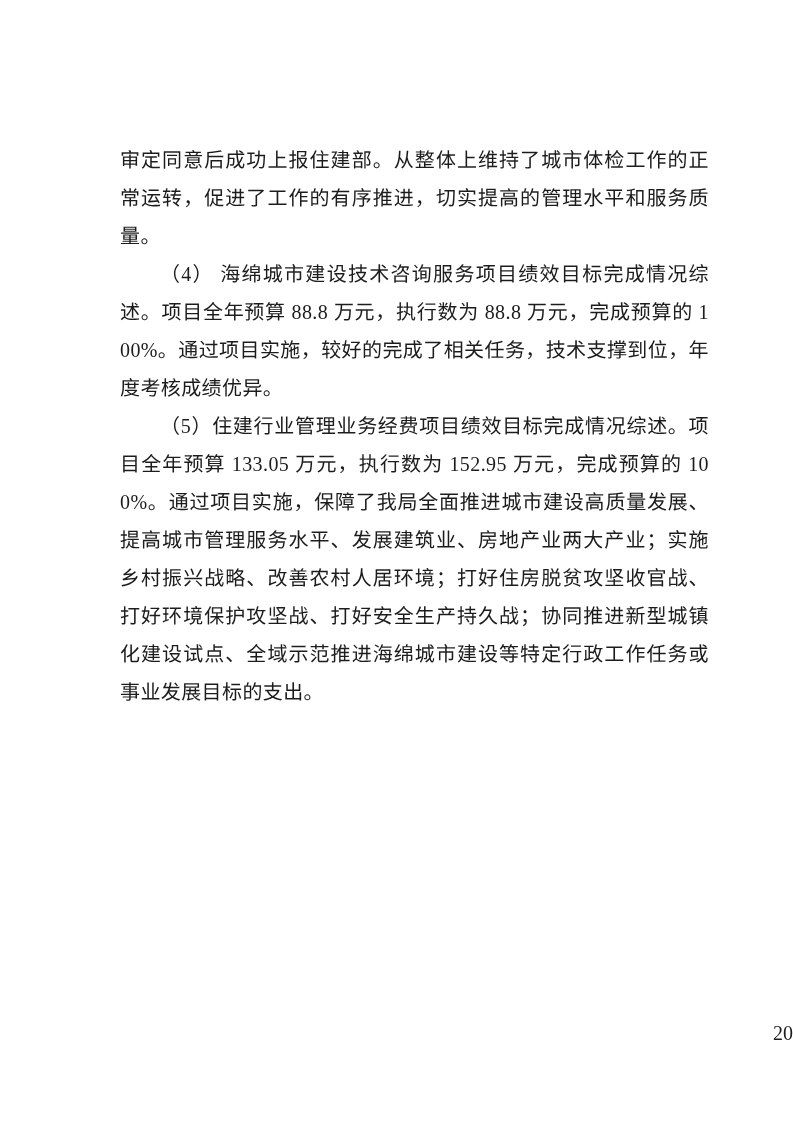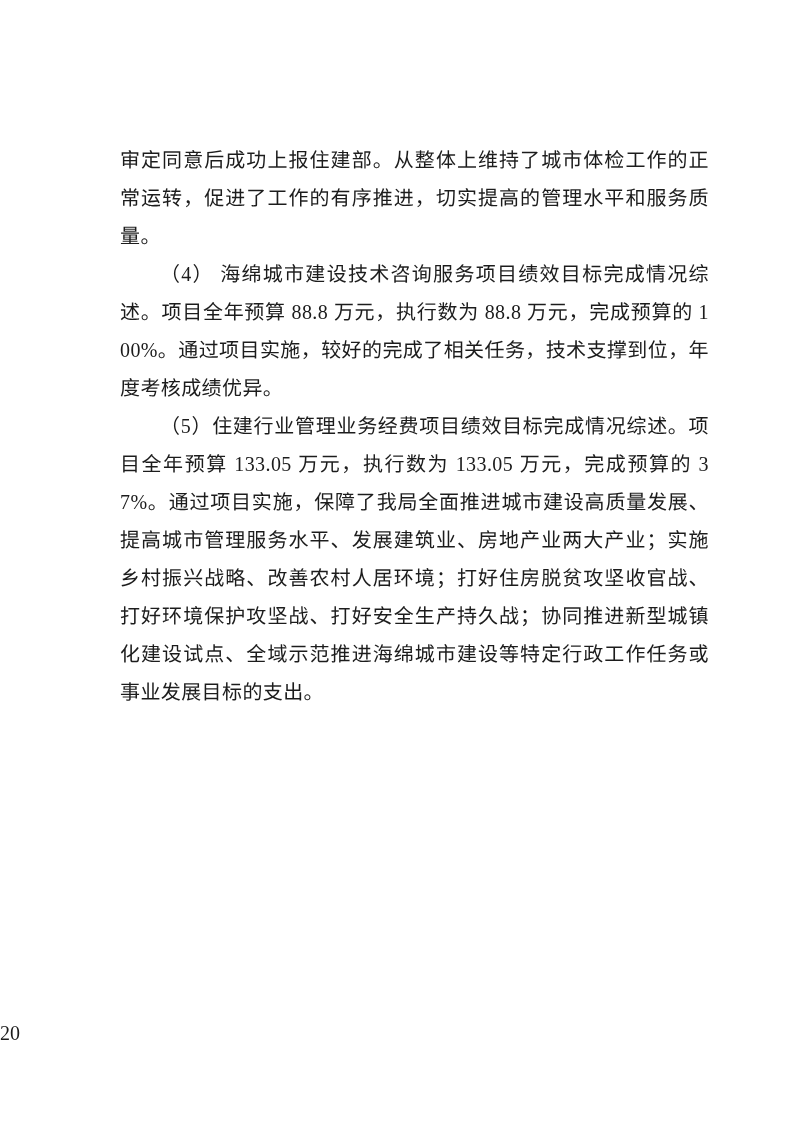--- a/index.html
+++ b/index.html
@@ -32,34 +32,34 @@
       word-break: break-all;
     }
     .content p.indent {
       text-indent: 2em;
     }
     .page-footer {
       position: absolute;
       top: 1022px;
       left: 0;
       width: 100%;
-      text-align: left;
+      text-align: right;
     }
     .page-number {
       font-size: 20px;
       color: #1c1c1c;
       font-family: "Liberation Serif", "DejaVu Serif", serif;
     }
   </style>
 </head>
 <body>
 
 <div class="page">
   <div class="content">
     <p>审定同意后成功上报住建部。从整体上维持了城市体检工作的正常运转，促进了工作的有序推进，切实提高的管理水平和服务质量。</p>
     <p class="indent">（4） 海绵城市建设技术咨询服务项目绩效目标完成情况综述。项目全年预算 88.8 万元，执行数为 88.8 万元，完成预算的 100%。通过项目实施，较好的完成了相关任务，技术支撑到位，年度考核成绩优异。</p>
-    <p class="indent">（5）住建行业管理业务经费项目绩效目标完成情况综述。项目全年预算 133.05 万元，执行数为 133.05 万元，完成预算的 37%。通过项目实施，保障了我局全面推进城市建设高质量发展、提高城市管理服务水平、发展建筑业、房地产业两大产业；实施乡村振兴战略、改善农村人居环境；打好住房脱贫攻坚收官战、打好环境保护攻坚战、打好安全生产持久战；协同推进新型城镇化建设试点、全域示范推进海绵城市建设等特定行政工作任务或事业发展目标的支出。</p>
+    <p class="indent">（5）住建行业管理业务经费项目绩效目标完成情况综述。项目全年预算 133.05 万元，执行数为 152.95 万元，完成预算的 100%。通过项目实施，保障了我局全面推进城市建设高质量发展、提高城市管理服务水平、发展建筑业、房地产业两大产业；实施乡村振兴战略、改善农村人居环境；打好住房脱贫攻坚收官战、打好环境保护攻坚战、打好安全生产持久战；协同推进新型城镇化建设试点、全域示范推进海绵城市建设等特定行政工作任务或事业发展目标的支出。</p>
   </div>
 
   <div class="page-footer">
     <span class="page-number">20</span>
   </div>
 </div>
 
 </body></html>

